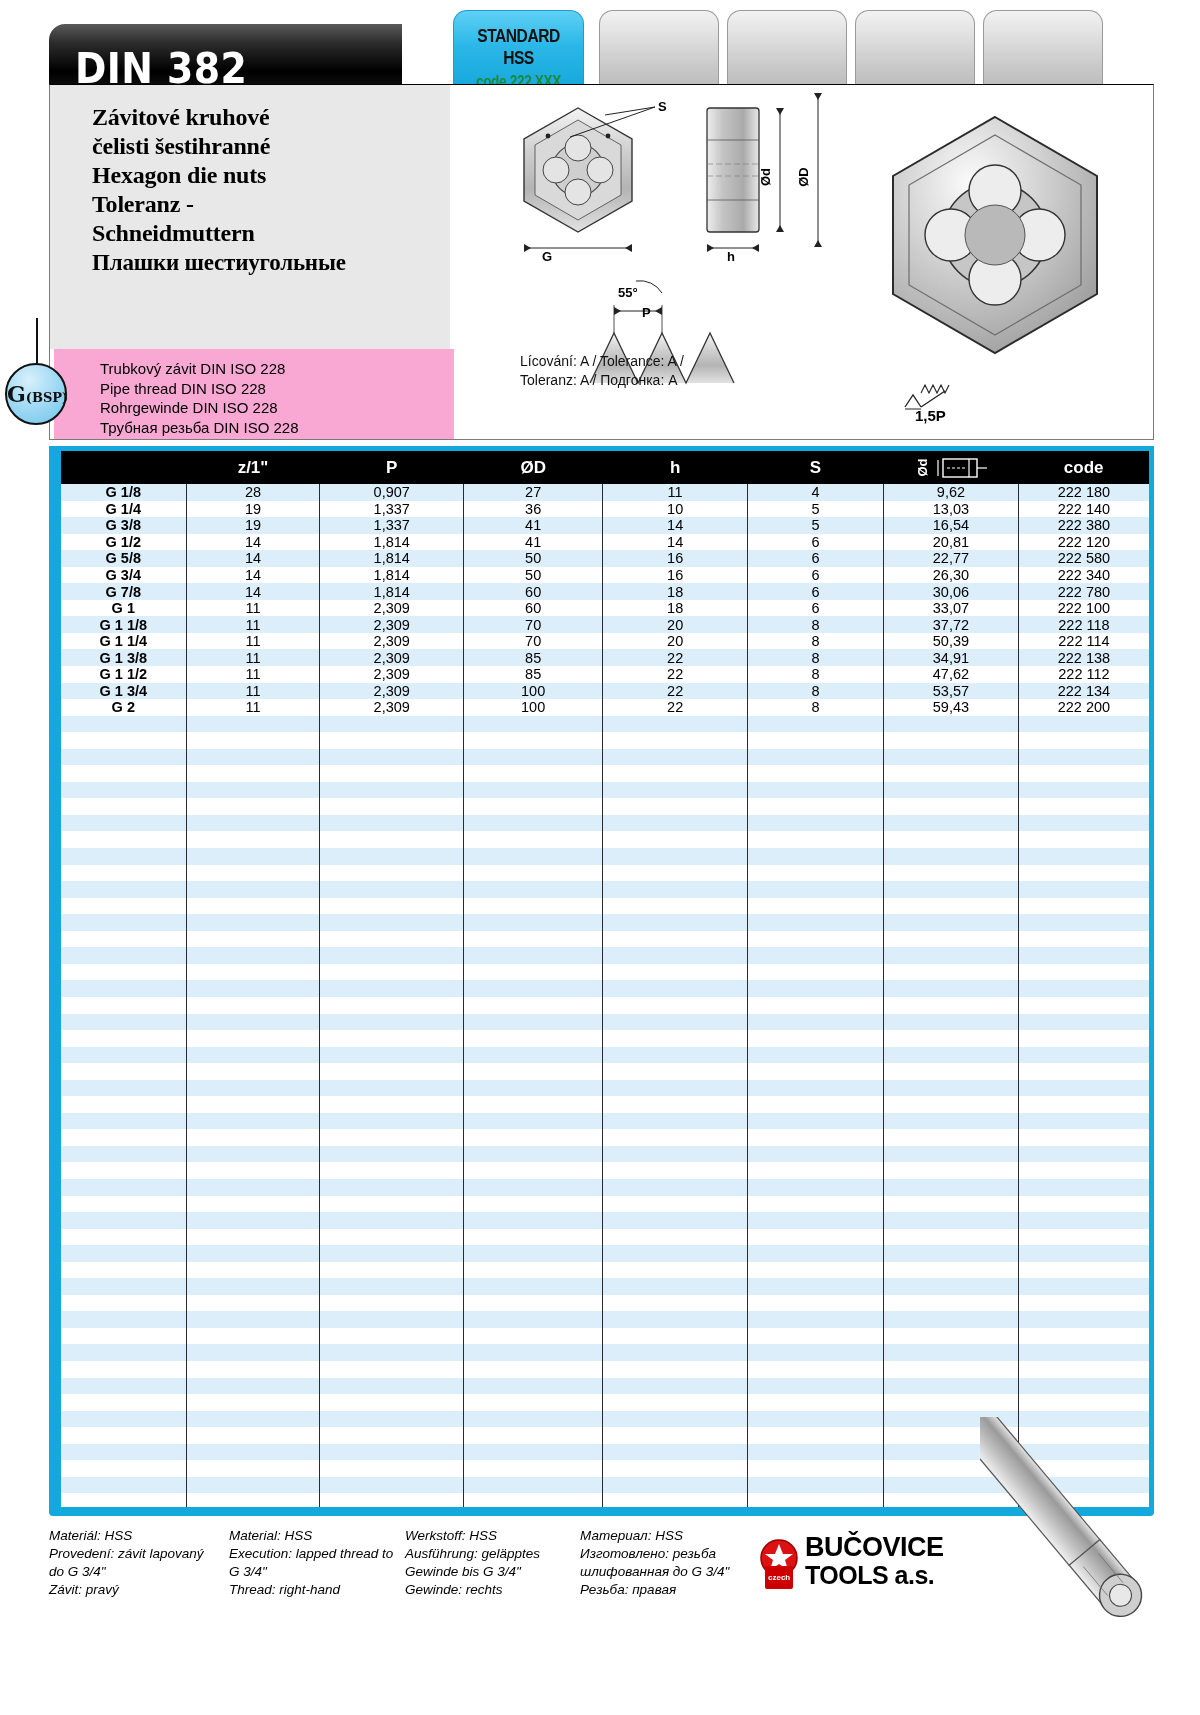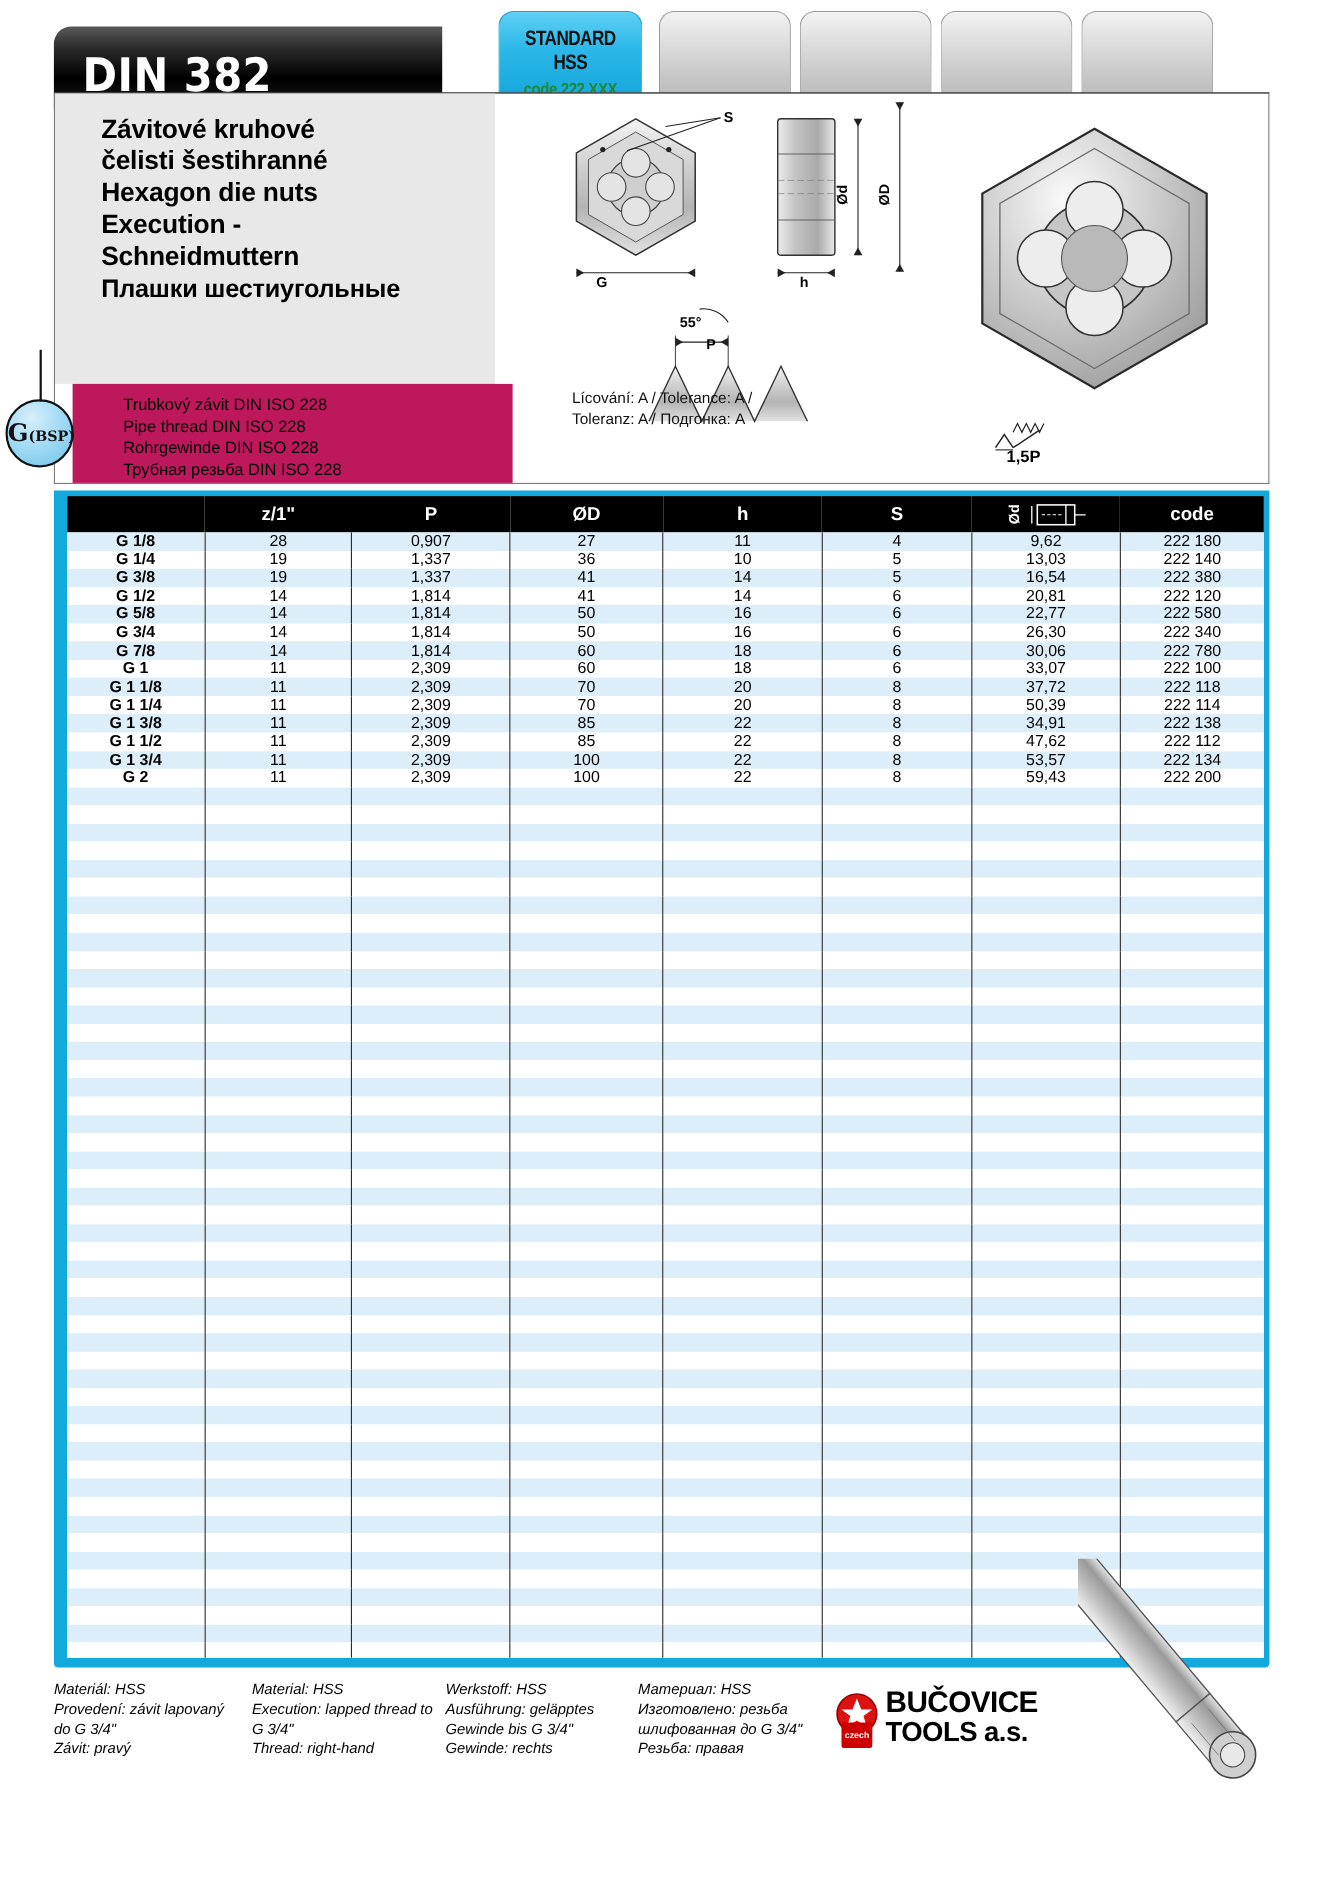--- a/index.html
+++ b/index.html
@@ -55,31 +55,32 @@
   }
 
   
   .header-wrap {
     position:absolute; left:49px; top:84px; width:1105px; height:356px;
     background:#ffffff; border:1px solid #7a7a7a; border-top:1px solid #000;
   }
   .header-left {
     position:absolute; left:0; top:0; width:400px; height:264px;
     background:#e8e8e8;
+    font-family:Liberation Serif, serif;
   }
   .titles { padding:18px 0 0 42px; }
   .titles div {
     font-size:24px; font-weight:bold; color:#000;
     line-height:29px; letter-spacing:-0.2px;
   }
   .titles .ru { font-size:23px; }
 
   .info-band {
-    position:absolute; left:16px; top:264px; width:400px; height:90px;
-    background:#be185d;
+    position:absolute; left:4px; top:264px; width:400px; height:90px;
+    background:#f9a8d4;
   }
   .info-band .lines { padding:10px 0 0 46px; }
   .info-band .lines div {
     font-size:15px; color:#000; line-height:19.5px;
   }
 
   
   .gbadge {
     position:absolute; left:5px; top:363px; width:62px; height:62px;
     border-radius:50%;
@@ -172,21 +173,21 @@
   <div class="titlebar">
     <div class="din">DIN 382</div>
   </div>
 
   <div class="header-wrap">
     <div class="header-left">
       <div class="titles">
         <div>Závitové kruhové</div>
         <div>čelisti šestihranné</div>
         <div>Hexagon die nuts</div>
-        <div>Execution -</div>
+        <div>Toleranz -</div>
         <div>Schneidmuttern</div>
         <div class="ru">Плашки шестиугольные</div>
       </div>
     </div>
 
     <div class="info-band">
       <div class="lines">
         <div>Trubkový závit DIN ISO 228</div>
         <div>Pipe thread DIN ISO 228</div>
         <div>Rohrgewinde DIN ISO 228</div>

